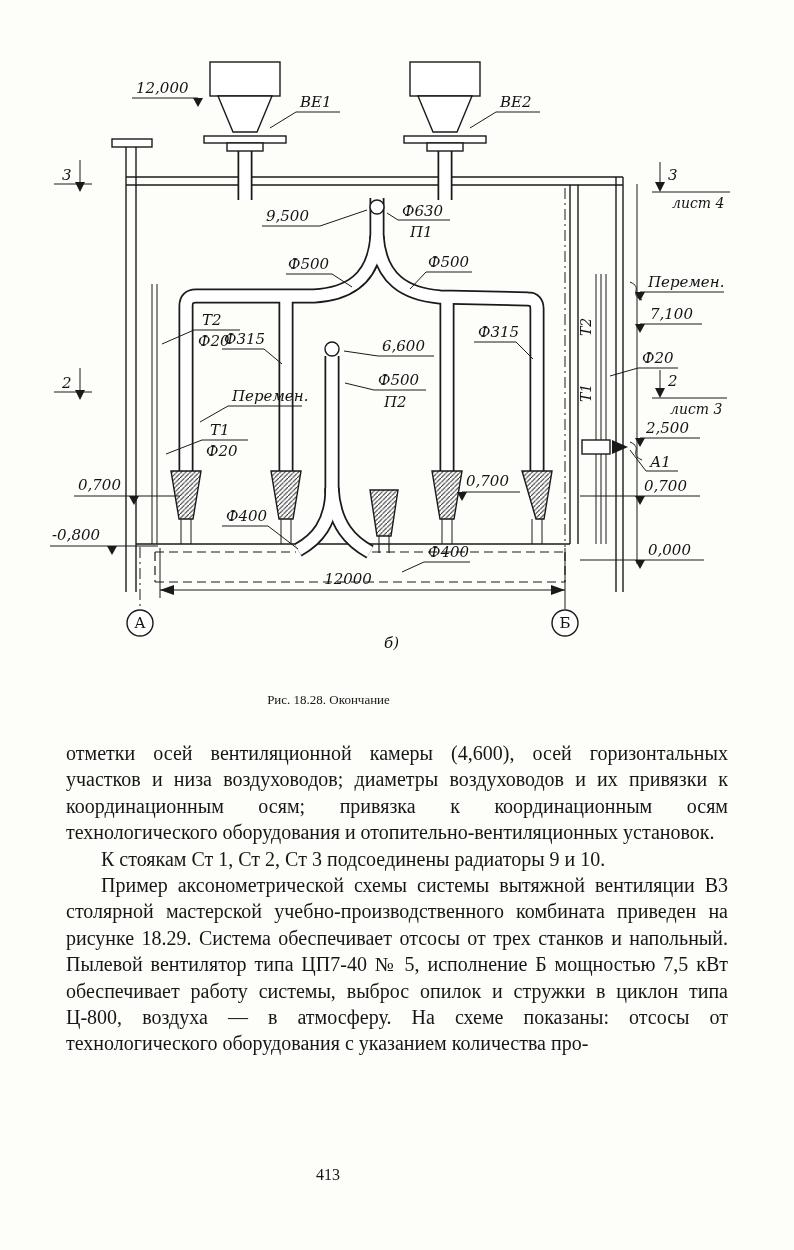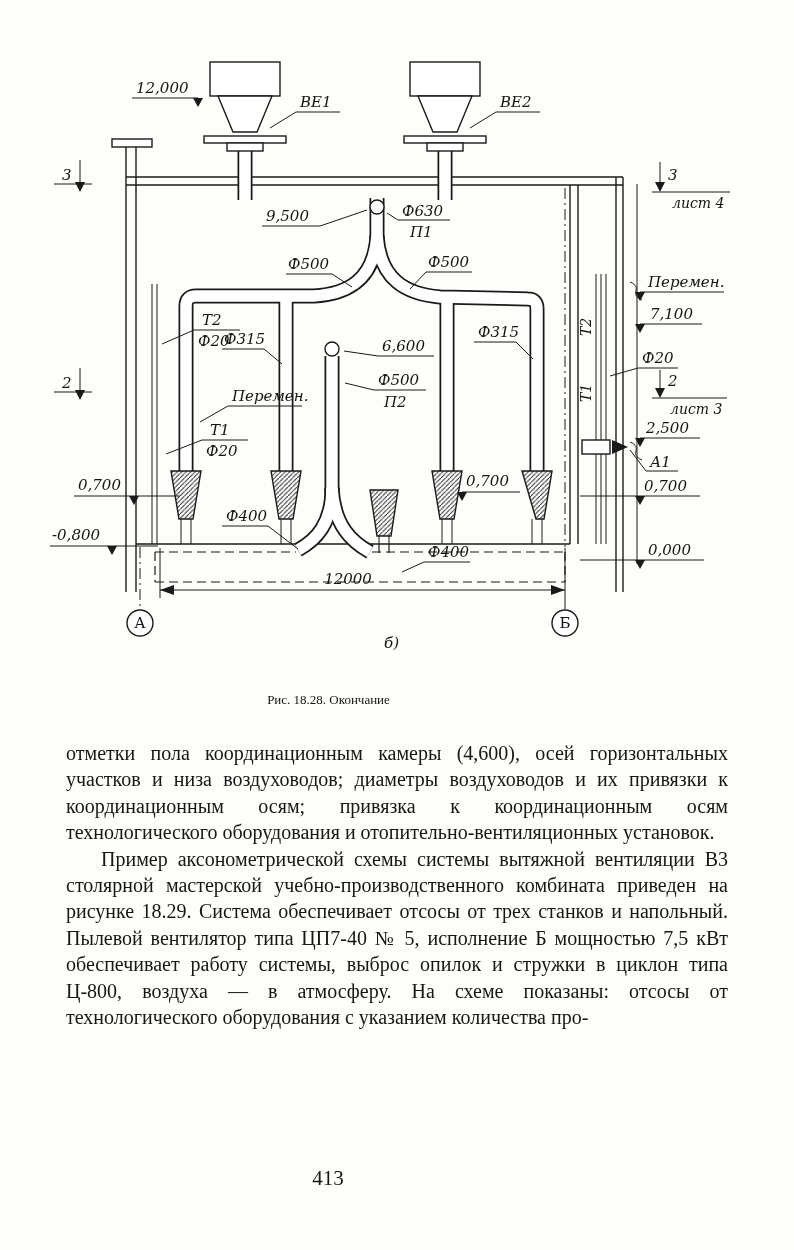--- a/index.html
+++ b/index.html
@@ -5,21 +5,21 @@
   html,body{margin:0;padding:0}
   body{width:794px;height:1250px;position:relative;background:#fdfdfa;
        font-family:"Liberation Serif",serif;color:#161616;overflow:hidden}
   .figure{position:absolute;left:50px;top:28px;width:700px;height:630px}
   .caption{position:absolute;left:0;top:692px;width:657px;text-align:center;font-size:13px}
   .textblock{position:absolute;left:66px;top:740px;width:662px;font-size:20px;
              line-height:26.4px;text-align:justify}
   .textblock p{margin:0;text-indent:35px}
   .textblock p.noindent{text-indent:0}
   .it{}
-  .pagenum{position:absolute;left:0;top:1166px;width:656px;text-align:center;font-size:21px}
+  .pagenum{position:absolute;left:0;top:1166px;width:656px;text-align:center;font-size:16px}
 
   
   .ln{stroke:#1a1a1a;stroke-width:1.4;fill:none}
   .thin{stroke:#1a1a1a;stroke-width:1;fill:none}
   .dash{stroke:#1a1a1a;stroke-width:1.2;fill:none;stroke-dasharray:9 5}
   .dashdot{stroke:#1a1a1a;stroke-width:1;fill:none;stroke-dasharray:11 4 2 4}
   .duct-o{stroke:#1a1a1a;stroke-width:15;fill:none;stroke-linejoin:round;stroke-linecap:butt}
   .duct-i{stroke:#fff;stroke-width:11.5;fill:none;stroke-linejoin:round;stroke-linecap:butt}
   .box{fill:#fff;stroke:#1a1a1a;stroke-width:1.4}
   .cone{fill:url(#hatch);stroke:#1a1a1a;stroke-width:1.4}
@@ -299,17 +299,18 @@
     <text class="lbl-u" x="140" y="636" text-anchor="middle">А</text>
     <text class="lbl-u" x="565" y="636" text-anchor="middle">Б</text>
     <text class="lbl" x="384" y="656">б)</text>
   </g>
 </svg>
 </div>
 
 <div class="caption">Рис. 18.28. Окончание</div>
 
 <div class="textblock">
-  <p class="noindent"><span>отметки пола координационным камеры (</span><span class="it">4,600</span><span>), осей горизонтальных участков и низа воздуховодов; диаметры воздуховодов и их привязки к координационным осям; привязка к координационным осям технологического оборудования и отопительно-вентиляционных установок.</span></p>
+  <p class="noindent"><span>отметки осей вентиляционной камеры (</span><span class="it">4,600</span><span>), осей горизонтальных участков и низа воздуховодов; диаметры воздуховодов и их привязки к координационным осям; привязка к координационным осям технологического оборудования и отопительно-вентиляционных установок.</span></p>
+  <p><span>К стоякам </span><span class="it">Ст 1, Ст 2, Ст 3</span><span> подсоединены радиаторы </span><span class="it">9</span><span> и </span><span class="it">10</span><span>.</span></p>
   <p><span>Пример аксонометрической схемы системы вытяжной вентиляции </span><span class="it">В3</span><span> столярной мастерской учебно-производственного комбината приведен на рисунке 18.29. Система обеспечивает отсосы от трех станков и напольный. Пылевой вентилятор типа ЦП7-40 № 5, исполнение Б мощностью 7,5 кВт обеспечивает работу системы, выброс опилок и стружки в циклон типа Ц-800, воздуха — в атмосферу. На схеме показаны: отсосы от технологического оборудования с указанием количества про-</span></p>
 </div>
 
 <div class="pagenum">413</div>
 
 </body></html>

